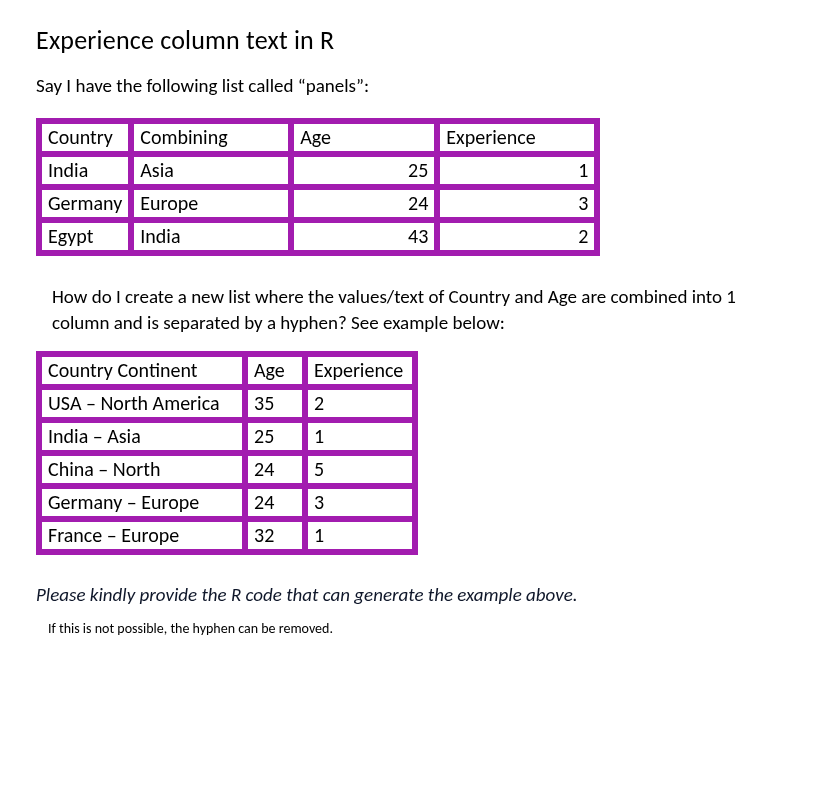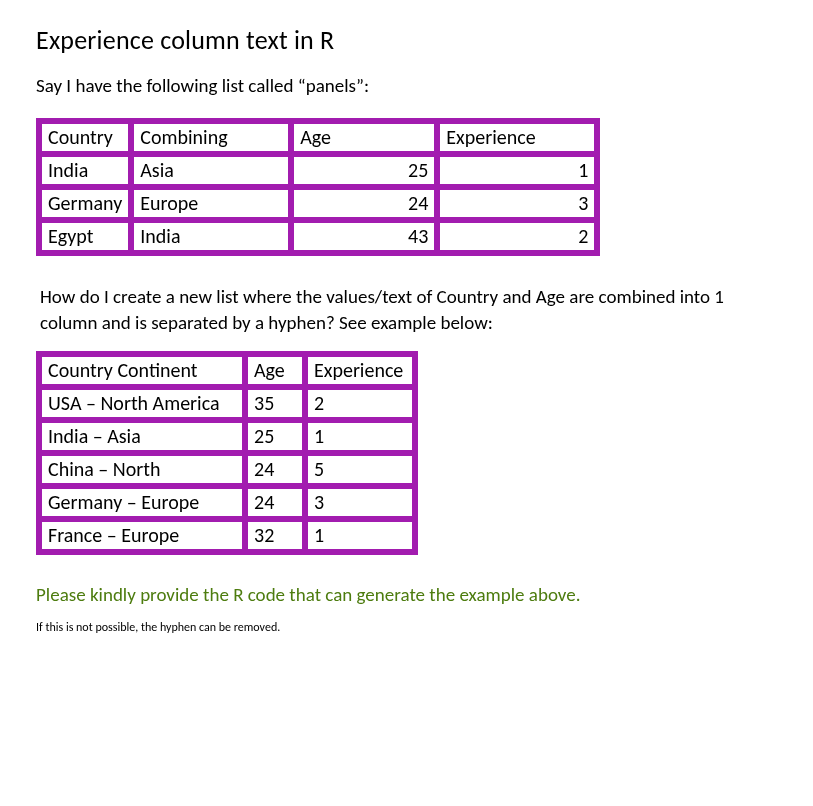--- a/index.html
+++ b/index.html
@@ -30,33 +30,34 @@
       border: 6px solid #a21caf;
       padding: 1px 6px 1px 6px;
       font-weight: 400;
       font-size: 20px;
       text-align: left;
       vertical-align: top;
       line-height: 1.25;
     }
     .num { text-align: right; }
     p.mid {
-      margin: 0 0 16px 4px;
+      margin: 0 0 16px 16px;
       font-size: 19px;
       line-height: 1.35;
       max-width: 720px;
     }
     p.red {
-      color: #4d7c0f;
+      color: #0f172a;
+      font-style: italic;
       margin: 0 0 14px 0;
       font-size: 19px;
     }
     p.note {
-      font-size: 12px;
-      margin: 0;
+      font-size: 14px;
+      margin: 12px;
     }
     
     .t1-c1 { width: 92px; }
     .t1-c2 { width: 160px; }
     .t1-c3 { width: 146px; }
     .t1-c4 { width: 160px; }
     
     .t2-c1 { width: 206px; }
     .t2-c2 { width: 60px; }
     .t2-c3 { width: 110px; }

